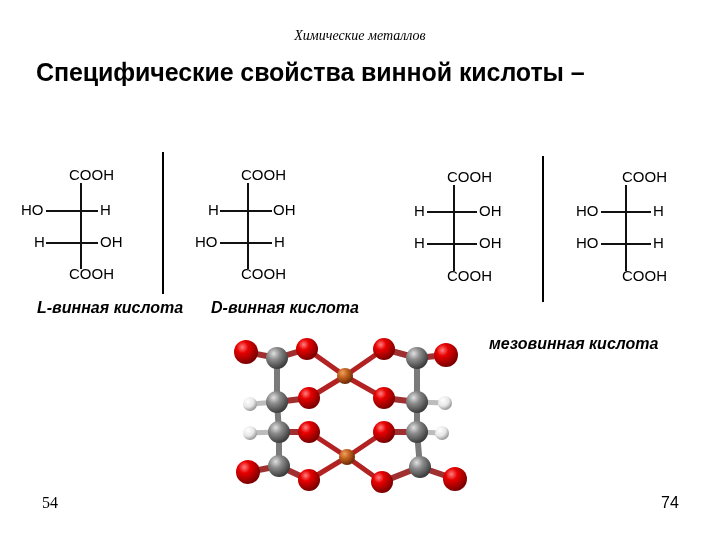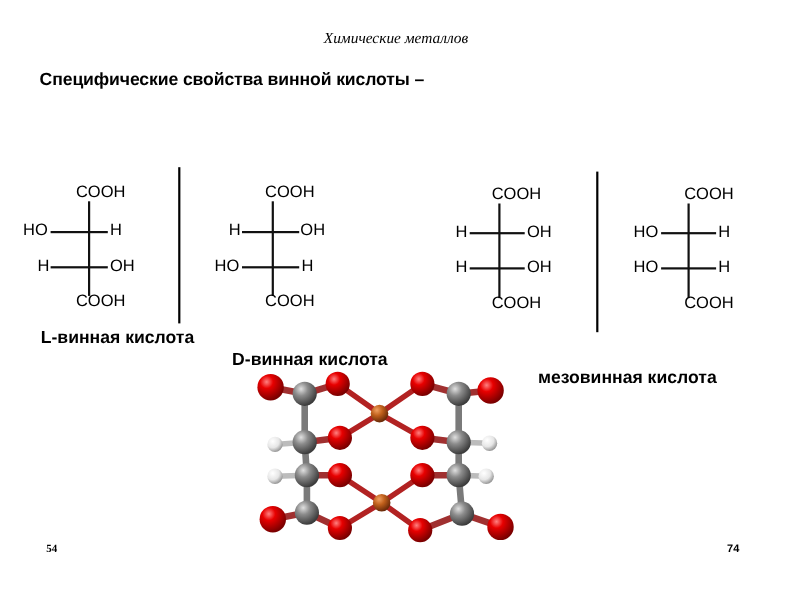--- a/index.html
+++ b/index.html
@@ -1,26 +1,26 @@
 <!DOCTYPE html>
 <html><head>
 <meta charset="utf-8">
 <style>
   html, body { margin: 0; padding: 0; background: #ffffff; }
   body { width: 720px; height: 540px; position: relative; overflow: hidden; font-family: "Liberation Sans", sans-serif; color: #000; }
   .header { position: absolute; left: 0; width: 720px; top: 28px; text-align: center; font-family: "Liberation Serif", serif; font-style: italic; font-size: 14px; }
-  .title { position: absolute; left: 36px; top: 58px; font-weight: bold; font-size: 16px; line-height: 29px; letter-spacing: -0.1px; }
+  .title { position: absolute; left: 36px; top: 58px; font-weight: bold; font-size: 25px; line-height: 29px; letter-spacing: -0.1px; }
   .title div { white-space: nowrap; }
   .divider { position: absolute; width: 2px; background: #000; }
   .fischer { position: absolute; font-size: 15px; }
   .fischer .t { position: absolute; white-space: nowrap; line-height: 16px; }
   .fischer .hl { position: absolute; height: 1.5px; background: #111; }
   .fischer .vl { position: absolute; width: 1.5px; background: #111; }
-  .label { position: absolute; top: 299px; font-weight: bold; font-size: 16px; white-space: nowrap; }
-  .page-num { position: absolute; top: 494px; font-size: 10px; font-weight: bold; }
+  .label { position: absolute; top: 299px; font-weight: bold; font-style: italic; font-size: 16px; white-space: nowrap; }
+  .page-num { position: absolute; top: 494px; font-size: 16px; }
   .molecule { position: absolute; left: 0; top: 0; }
 </style>
 </head>
 <body>
 
 <div class="header">Химические металлов</div>
 
 <div class="title">
   <div>Специфические свойства винной кислоты –</div>
 </div>
@@ -70,21 +70,21 @@
   <span class="t" style="left:576px; top:203px;">HO</span>
   <div class="hl" style="left:601px; top:211px; width:50px;"></div>
   <span class="t" style="left:653px; top:203px;">H</span>
   <span class="t" style="left:576px; top:235px;">HO</span>
   <div class="hl" style="left:601px; top:243px; width:50px;"></div>
   <span class="t" style="left:653px; top:235px;">H</span>
   <span class="t" style="left:622px; top:268px;">COOH</span>
 </div>
 
 <span class="label" style="left:37px;">L-винная кислота</span>
-<span class="label" style="left:211px;margin-top:20px;">D-винная кислота</span>
+<span class="label" style="left:211px;">D-винная кислота</span>
 <span class="label" style="left:489px;margin-top:36px;">мезовинная кислота</span>
 
 <svg class="molecule" width="720" height="540" viewBox="0 0 720 540">
   <defs>
     <radialGradient id="gO" cx="35%" cy="30%" r="70%">
       <stop offset="0%" stop-color="#ff8080"></stop>
       <stop offset="35%" stop-color="#e80000"></stop>
       <stop offset="100%" stop-color="#7a0000"></stop>
     </radialGradient>
     <radialGradient id="gC" cx="35%" cy="30%" r="70%">

